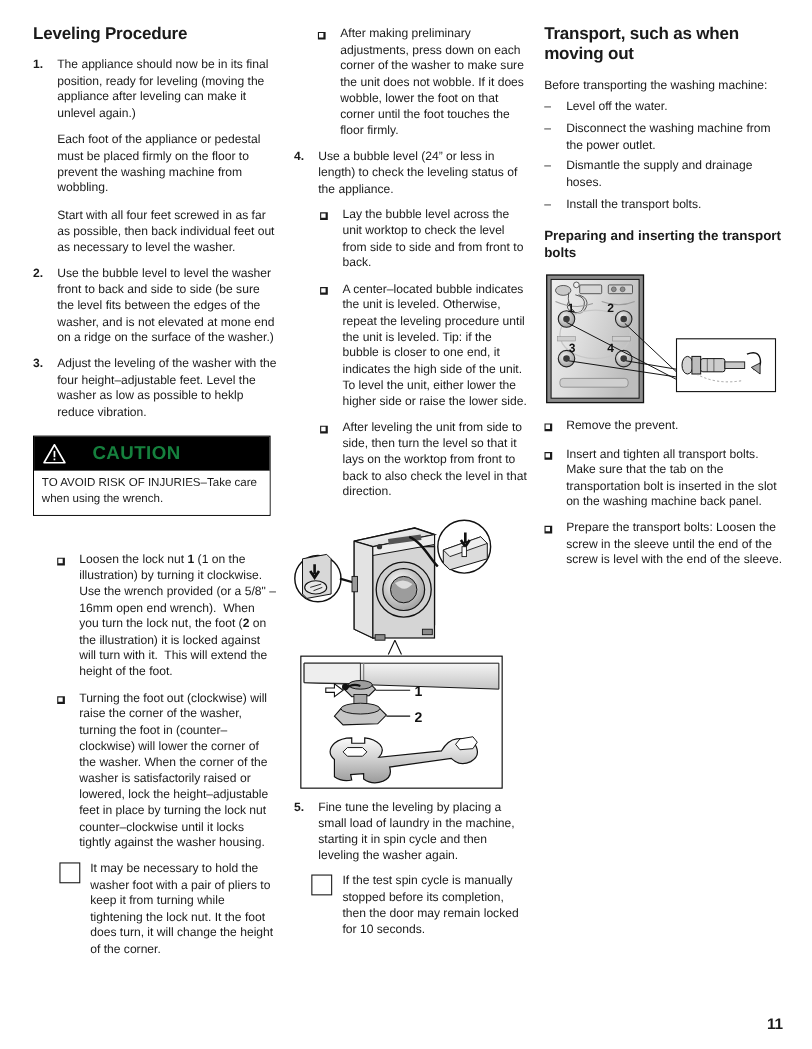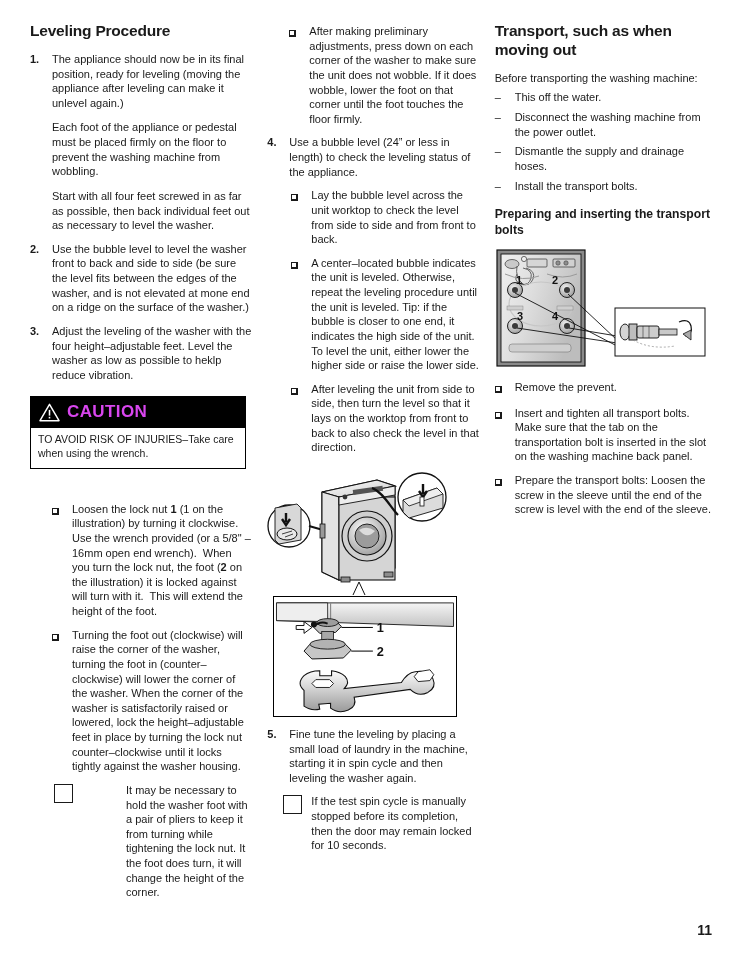--- a/index.html
+++ b/index.html
@@ -58,22 +58,22 @@
   .note-item .note-body { flex:1; }
 
   
   .dash-item { display:flex; font-size:11px; line-height:1.33; margin-bottom:5px; }
   .dash-item .dash { flex:0 0 20px; }
   .dash-item .dash-body { flex:1; }
 
   
   .caution { border:1.5px solid #000; margin:14px 0 12px 0; width:216px; }
   .caution-head {
-    background:#000; color:#d946ef; display:flex; align-items:center;
-    padding:5px 8px 6px 8px; gap:7px;
+    background:#000; color:#15803d; display:flex; align-items:center;
+    padding:5px 8px 6px 8px; gap:24px;
   }
   .tri { width:21px; height:19px; flex:0 0 21px; }
   .caution-word { font-size:17px; font-weight:bold; letter-spacing:0.4px; }
   .caution-body { padding:5px 7px 7px 7px; font-size:10.5px; line-height:1.3; background:#fff; }
 
   
   .fig { border:1px solid #000; background:#fff; position:relative; overflow:hidden; }
   .fig-noborder { position:relative; overflow:hidden; background:#fff; }
 
   .pageno { position:absolute; right:26px; bottom:16px; font-size:14px; font-weight:bold;margin-top:40px; }
@@ -128,21 +128,21 @@
         <div class="sq-item">
           <div class="sq-mark"><span class="sq-glyph"></span></div>
           <div class="sq-body">Loosen the lock nut <b>1</b> (1 on the illustration) by turning it clockwise.&nbsp; Use the wrench provided (or a 5/8" – 16mm open end wrench).&nbsp; When you turn the lock nut, the foot (<b>2</b> on the illustration) it is locked against will turn with it.&nbsp; This will extend the height of the foot.</div>
         </div>
         <div class="sq-item">
           <div class="sq-mark"><span class="sq-glyph"></span></div>
           <div class="sq-body">Turning the foot out (clockwise) will raise the corner of the washer, turning the foot in (counter–clockwise) will lower the corner of the washer.  When the corner of the washer is satisfactorily raised or lowered, lock the height–adjustable feet in place by turning the lock nut counter–clockwise until it locks tightly against the washer housing.</div>
         </div>
       </div>
 
-      <div class="note-item indent-22" style="gap:44px;">
+      <div class="note-item indent-22" style="">
         <div class="note-mark"><span class="note-sq"></span></div>
         <div class="note-body">It may be necessary to hold the washer foot with a pair of pliers to keep it from turning while tightening the lock nut.  It the foot does turn, it will change the height of the corner.</div>
       </div>
     </div>
 
     <div class="col col2">
       <div class="sq-list indent-20" style="margin-top:2px;">
         <div class="sq-item">
           <div class="sq-mark"><span class="sq-glyph"></span></div>
           <div class="sq-body">After making preliminary adjustments, press down on each corner of the washer to make sure the unit does not wobble.  If it does wobble, lower the foot on that corner until the foot touches the floor firmly.</div>
@@ -286,21 +286,21 @@
       </div>
     </div>
 
     <div class="col col3">
       <h1 class="sec-title">Transport, such as when moving out</h1>
       <p class="lead">Before transporting the washing machine:</p>
 
       <div>
         <div class="dash-item">
           <div class="dash">–</div>
-          <div class="dash-body">This off the water.</div>
+          <div class="dash-body">Level off the water.</div>
         </div>
         <div class="dash-item">
           <div class="dash">–</div>
           <div class="dash-body">Disconnect the washing machine from the power outlet.</div>
         </div>
         <div class="dash-item">
           <div class="dash">–</div>
           <div class="dash-body">Dismantle the supply and drainage hoses.</div>
         </div>
         <div class="dash-item">

